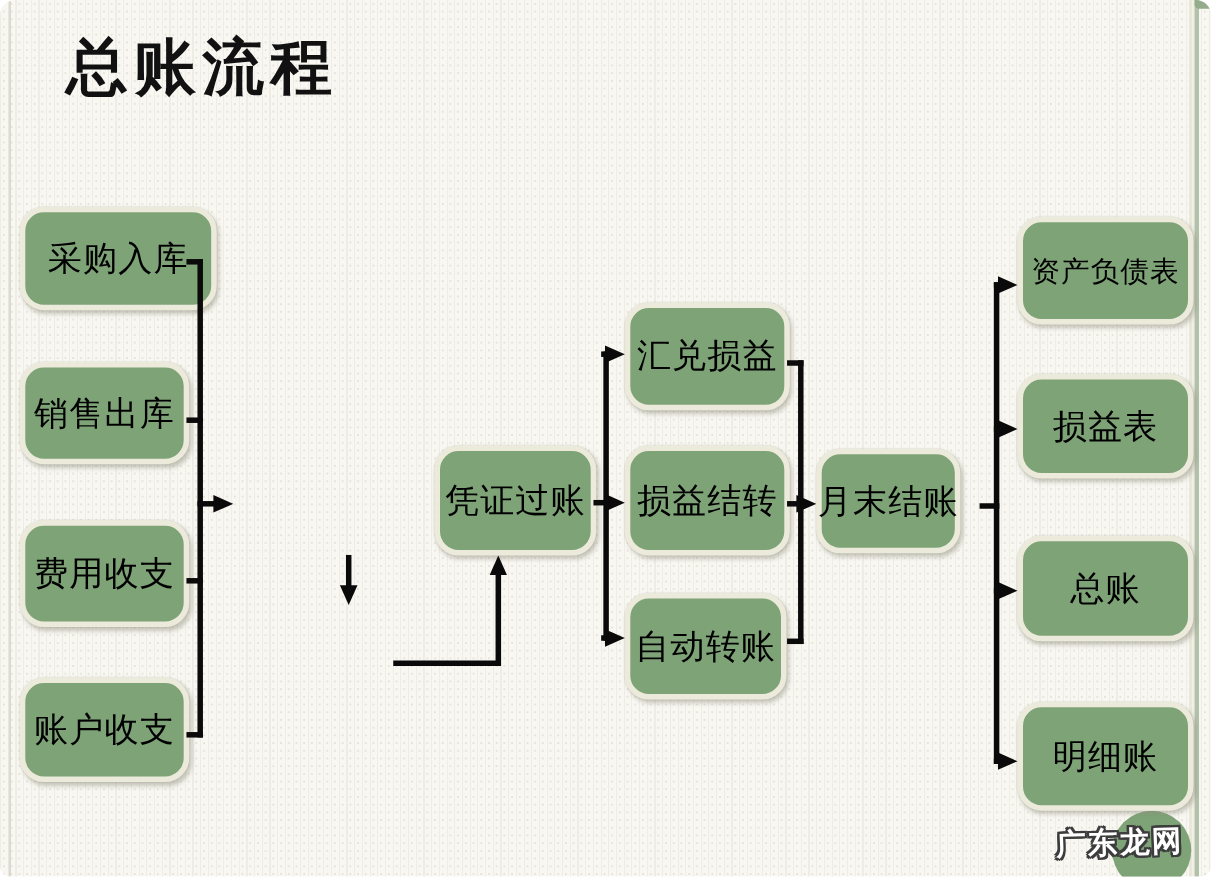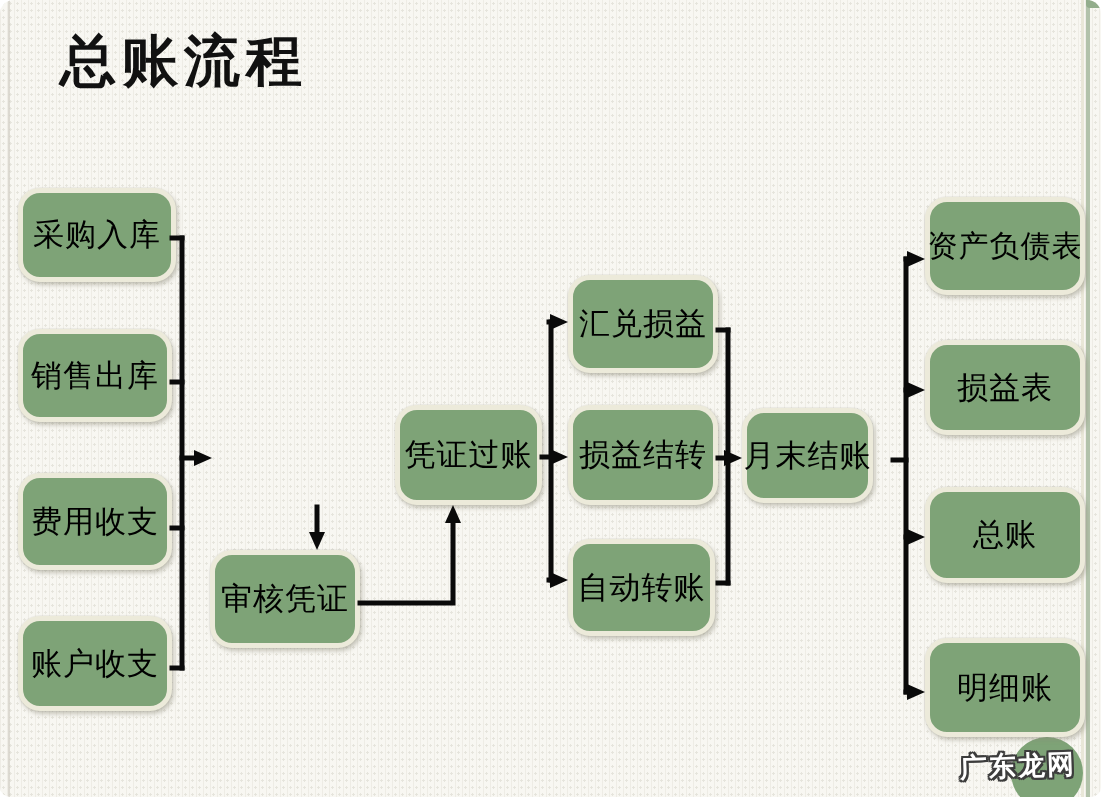--- a/index.html
+++ b/index.html
@@ -87,56 +87,53 @@
 <div id="slide">
 
   <div class="edge-line-left"></div>
   <div class="edge-line-right-cream"></div>
   <div class="edge-line-right-green"></div>
   <div class="corner-accent"></div>
   <div class="decor-circle"></div>
 
   <h1 class="page-title">总账流程</h1>
 
-  <div class="node" style="left:18px;top:188px;width:158px;height:94px">
+  <div class="node" style="left:18px;top:188px;width:179px;height:94px">
     <span class="node-label">采购入库</span>
   </div>
   <div class="node" style="left:18px;top:329px;width:154px;height:93px">
     <span class="node-label">销售出库</span>
   </div>
   <div class="node" style="left:18px;top:473px;width:154px;height:97px">
     <span class="node-label">费用收支</span>
   </div>
   <div class="node" style="left:18px;top:616px;width:154px;height:95px">
     <span class="node-label">账户收支</span>
   </div>
 
-  <div class="node" style="left:210px;top:550px;width:150px;height:98px">
-    <span class="node-label">审核凭证</span>
-  </div>
   <div class="node" style="left:395px;top:405px;width:147px;height:100px">
     <span class="node-label">凭证过账</span>
   </div>
 
   <div class="node" style="left:568px;top:275px;width:150px;height:98px">
     <span class="node-label">汇兑损益</span>
   </div>
   <div class="node" style="left:568px;top:405px;width:150px;height:100px">
     <span class="node-label">损益结转</span>
   </div>
   <div class="node" style="left:568px;top:539px;width:147px;height:97px">
     <span class="node-label">自动转账</span>
   </div>
 
   <div class="node" style="left:742px;top:408px;width:131px;height:95px">
     <span class="node-label">月末结账</span>
   </div>
 
   <div class="node" style="left:925px;top:197px;width:160px;height:98px">
-    <span class="node-label" style="font-size:30px">资产负债表</span>
+    <span class="node-label" style="font-size:26px">资产负债表</span>
   </div>
   <div class="node" style="left:925px;top:340px;width:160px;height:95px">
     <span class="node-label">损益表</span>
   </div>
   <div class="node" style="left:925px;top:487px;width:160px;height:96px">
     <span class="node-label">总账</span>
   </div>
   <div class="node" style="left:925px;top:638px;width:160px;height:99px">
     <span class="node-label">明细账</span>
   </div>

